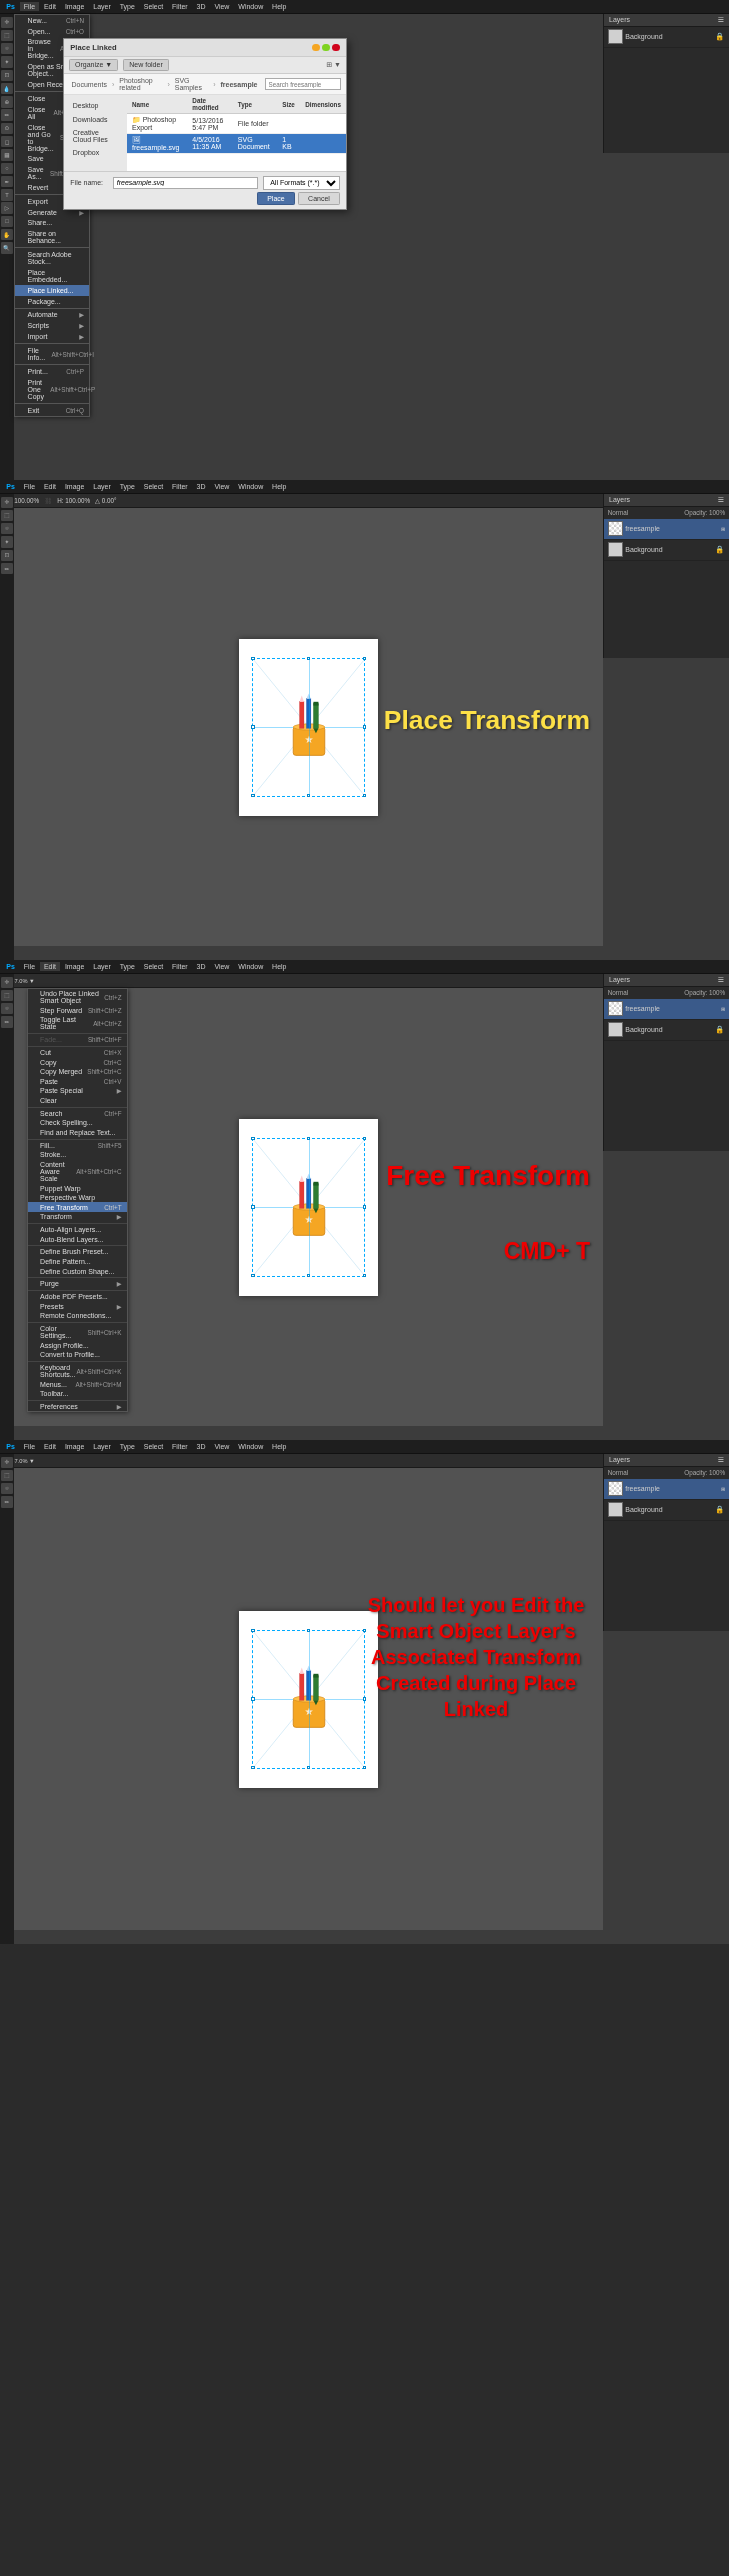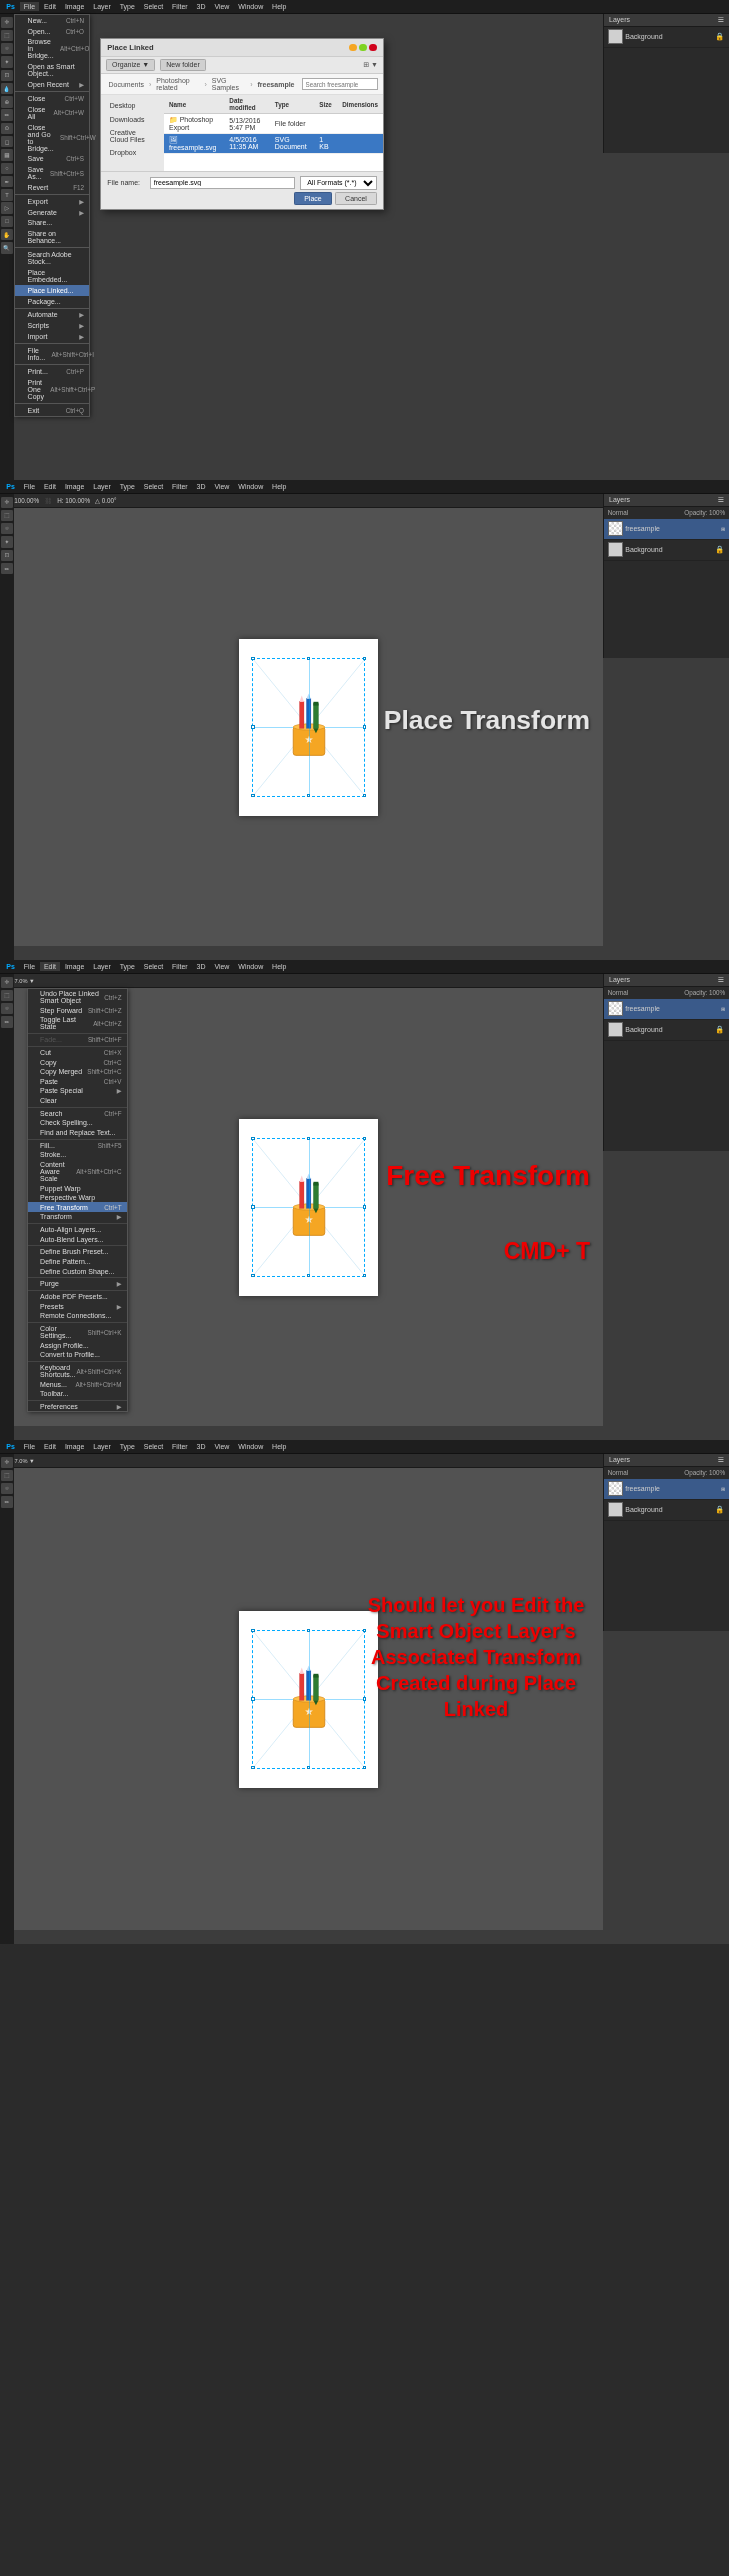--- a/index.html
+++ b/index.html
@@ -84,21 +84,20 @@
     
     .place-linked-dialog {
       position: absolute;
       left: 63px;
       top: 38px;
       width: 284px;
       background: #f0f0f0;
       border: 0.6px solid #888;
       box-shadow: 2.5px 2.5px 7.6px rgba(0,0,0,0.5);
       z-index: 200;
-      margin-left: 37px;
     }
     .dialog-title-bar {
       background: #e0e0e0;
       padding: 3.8px 6.3px;
       display: flex;
       align-items: center;
       justify-content: space-between;
       border-bottom: 0.6px solid #ccc;
       font-size: 7.6px;
       color: #333;
@@ -207,20 +206,21 @@
       font-size: 7px;
       color: #333;
     }
     .dialog-footer-row label { min-width: 38px; }
     .dialog-footer-row input {
       flex: 1;
       padding: 1.3px 2.5px;
       border: 0.6px solid #aaa;
       font-size: 7px;
       background: #fff;
+      font-style: italic;
     }
     .dialog-footer-row select {
       padding: 1.3px 2.5px;
       border: 0.6px solid #aaa;
       font-size: 7px;
       background: #ffffff;
     }
     .dialog-footer-btns {
       display: flex;
       justify-content: flex-end;
@@ -361,21 +361,21 @@
       transform: translate(-50%, -50%);
     }
 
     .place-transform-label {
       position: absolute;
       right: 139px;
       top: 50%;
       transform: translateY(-50%);
       font-size: 26.5px;
       font-weight: bold;
-      color: #e5e5e5;
+      color: #fde047;
       text-shadow: 1.3px 1.3px 2.5px rgba(0,0,0,0.5);
       white-space: nowrap;
     }
 
     
     .section3 {
       position: relative;
       width: 729px;
       height: 480px;
       background: #3c3c3c;

